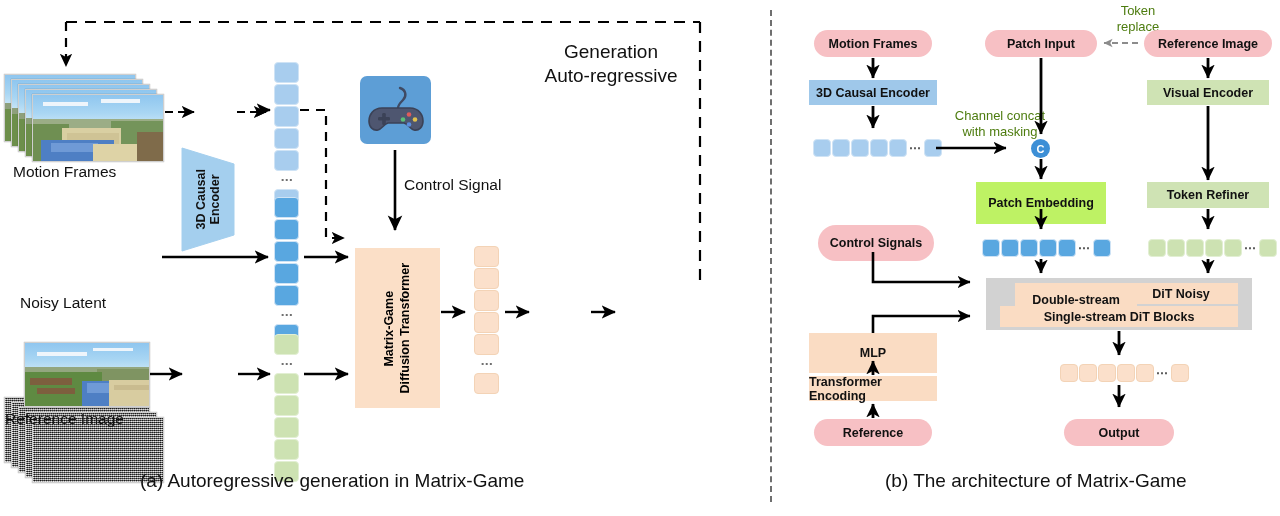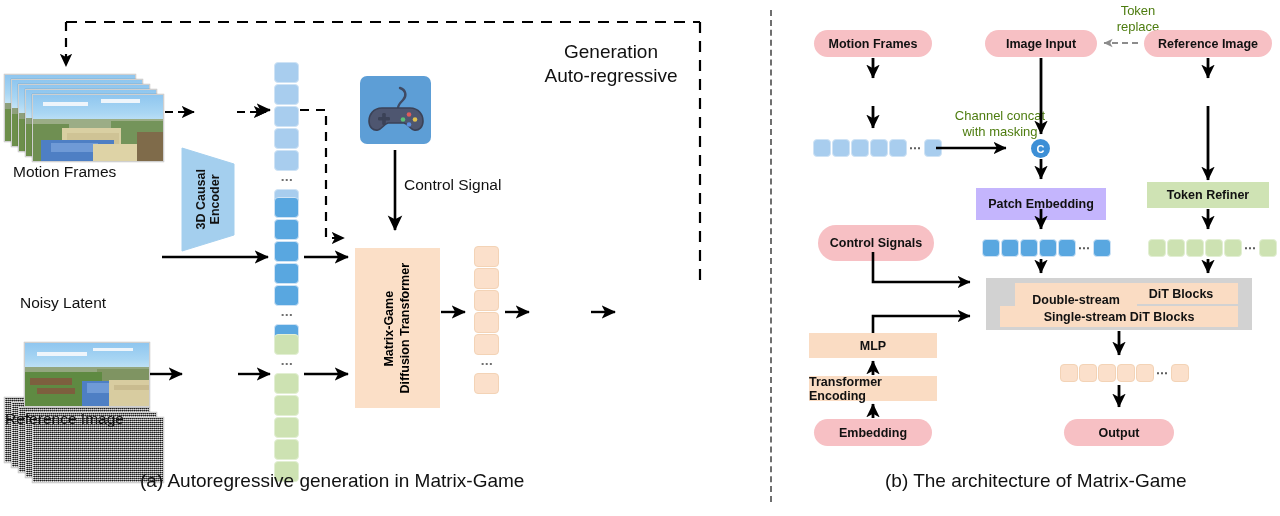--- a/index.html
+++ b/index.html
@@ -300,20 +300,21 @@
 
   <div class="abs cap" style="left:140px;top:470px">(a) Autoregressive generation in Matrix-Game</div>
 
   <div class="abs divider" style="left:770px;top:10px"></div>
 
   <div class="abs pill" style="left:814px;top:30px;width:118px;height:27px;background:#f7c0c4">Motion Frames</div>
   <svg class="abs" style="left:864px;top:58px;width:18px;height:28px">
     <path d="M9,0 L9,20" stroke="#000" stroke-width="2.8" fill="none" marker-end="url(#ahs)"></path>
   </svg>
 
+  <div class="abs box" style="left:809px;top:80px;width:128px;height:25px;background:#9fc8ea">3D Causal Encoder</div>
   <svg class="abs" style="left:864px;top:106px;width:18px;height:30px">
     <path d="M9,0 L9,22" stroke="#000" stroke-width="2.8" fill="none" marker-end="url(#ahs)"></path>
   </svg>
 
   <div class="abs" style="left:813px;top:139px;display:flex;align-items:center;gap:1px">
     <div class="tok" style="width:18px;height:18px;background:#a8cdee;border:1.4px solid #cfe3f5"></div>
     <div class="tok" style="width:18px;height:18px;background:#a8cdee;border:1.4px solid #cfe3f5"></div>
     <div class="tok" style="width:18px;height:18px;background:#a8cdee;border:1.4px solid #cfe3f5"></div>
     <div class="tok" style="width:18px;height:18px;background:#a8cdee;border:1.4px solid #cfe3f5"></div>
     <div class="tok" style="width:18px;height:18px;background:#a8cdee;border:1.4px solid #cfe3f5"></div>
@@ -322,21 +323,21 @@
   </div>
 
   <div class="abs lbl-b" style="left:940px;top:108px;width:120px;text-align:center;font-size:13px;font-weight:normal;line-height:1.25">
     <div>Channel concat</div>
     <div>with masking</div>
   </div>
   <svg class="abs" style="left:936px;top:141px;width:86px;height:14px">
     <path d="M0,7 L70,7" stroke="#000" stroke-width="2.6" fill="none" marker-end="url(#ahs)"></path>
   </svg>
 
-  <div class="abs pill" style="left:985px;top:30px;width:112px;height:27px;background:#f7c0c4">Image Input</div>
+  <div class="abs pill" style="left:985px;top:30px;width:112px;height:27px;background:#f7c0c4">Patch Input</div>
   <svg class="abs" style="left:1032px;top:58px;width:18px;height:86px">
     <path d="M9,0 L9,76" stroke="#000" stroke-width="2.8" fill="none" marker-end="url(#ahs)"></path>
   </svg>
 
   <div class="abs concat" style="left:1031px;top:139px;width:19px;height:19px;background:#3d8fd6">C</div>
   <svg class="abs" style="left:1032px;top:159px;width:18px;height:28px">
     <path d="M9,0 L9,20" stroke="#000" stroke-width="2.8" fill="none" marker-end="url(#ahs)"></path>
   </svg>
 
   <div class="abs lbl-b" style="left:1093px;top:3px;width:90px;text-align:center;font-size:13px;font-weight:normal;line-height:1.2">
@@ -345,25 +346,26 @@
   </div>
   <svg class="abs" style="left:1098px;top:36px;width:44px;height:14px">
     <path d="M40,7 L6,7" stroke="#8c8c8c" stroke-width="1.8" fill="none" stroke-dasharray="6,4" marker-end="url(#ahg)"></path>
   </svg>
 
   <div class="abs pill" style="left:1144px;top:30px;width:128px;height:27px;background:#f7c0c4">Reference Image</div>
   <svg class="abs" style="left:1199px;top:58px;width:18px;height:28px">
     <path d="M9,0 L9,20" stroke="#000" stroke-width="2.8" fill="none" marker-end="url(#ahs)"></path>
   </svg>
 
+  <div class="abs box" style="left:1147px;top:80px;width:122px;height:25px;background:#cfe3b4">Visual Encoder</div>
   <svg class="abs" style="left:1199px;top:106px;width:18px;height:82px">
     <path d="M9,0 L9,74" stroke="#000" stroke-width="2.8" fill="none" marker-end="url(#ahs)"></path>
   </svg>
 
-  <div class="abs box" style="left:976px;top:188px;width:130px;height:32px;background:#c4b5fd">Patch Embedding</div>
+  <div class="abs box" style="left:976px;top:182px;width:130px;height:42px;background:#bef264">Patch Embedding</div>
   <svg class="abs" style="left:1032px;top:209px;width:18px;height:28px">
     <path d="M9,0 L9,20" stroke="#000" stroke-width="2.8" fill="none" marker-end="url(#ahs)"></path>
   </svg>
 
   <div class="abs box" style="left:1147px;top:182px;width:122px;height:26px;background:#cfe3b4">Token Refiner</div>
   <svg class="abs" style="left:1199px;top:209px;width:18px;height:28px">
     <path d="M9,0 L9,20" stroke="#000" stroke-width="2.8" fill="none" marker-end="url(#ahs)"></path>
   </svg>
 
   <div class="abs" style="left:982px;top:239px;display:flex;align-items:center;gap:1px">
@@ -398,32 +400,32 @@
   <svg class="abs" style="left:866px;top:252px;width:120px;height:42px">
     <path d="M7,0 L7,30 L104,30" stroke="#000" stroke-width="2.6" fill="none" marker-end="url(#ahs)"></path>
   </svg>
 
   <svg class="abs" style="left:866px;top:302px;width:120px;height:38px">
     <path d="M7,36 L7,14 L104,14" stroke="#000" stroke-width="2.6" fill="none" marker-end="url(#ahs)"></path>
   </svg>
 
   <div class="abs" style="left:986px;top:278px;width:266px;height:52px;background:#d2d2d2"></div>
   <div class="abs box" style="left:1015px;top:283px;width:122px;height:33px;background:#fadcc3">Double-stream</div>
-  <div class="abs box" style="left:1124px;top:283px;width:114px;height:21px;background:#fadcc3">DiT Blocks</div>
+  <div class="abs box" style="left:1124px;top:283px;width:114px;height:21px;background:#fadcc3">DiT Noisy</div>
   <div class="abs box" style="left:1000px;top:306px;width:238px;height:21px;background:#fadcc3">Single-stream DiT Blocks</div>
 
-  <div class="abs box" style="left:809px;top:333px;width:128px;height:25px;background:#fadcc3">MLP</div>
+  <div class="abs box" style="left:809px;top:333px;width:128px;height:40px;background:#fadcc3">MLP</div>
   <svg class="abs" style="left:864px;top:359px;width:18px;height:22px">
     <path d="M9,16 L9,2" stroke="#000" stroke-width="2.8" fill="none" marker-end="url(#ahs)"></path>
   </svg>
   <div class="abs box" style="left:809px;top:376px;width:128px;height:25px;background:#fadcc3">Transformer Encoding</div>
   <svg class="abs" style="left:864px;top:402px;width:18px;height:22px">
     <path d="M9,16 L9,2" stroke="#000" stroke-width="2.8" fill="none" marker-end="url(#ahs)"></path>
   </svg>
-  <div class="abs pill" style="left:814px;top:419px;width:118px;height:27px;background:#f7c0c4">Embedding</div>
+  <div class="abs pill" style="left:814px;top:419px;width:118px;height:27px;background:#f7c0c4">Reference</div>
 
   <svg class="abs" style="left:1110px;top:331px;width:18px;height:32px">
     <path d="M9,0 L9,24" stroke="#000" stroke-width="2.8" fill="none" marker-end="url(#ahs)"></path>
   </svg>
 
   <div class="abs" style="left:1060px;top:364px;display:flex;align-items:center;gap:1px">
     <div class="tok" style="width:18px;height:18px;background:#fbe0cb;border:1.4px solid #f3d3b6"></div>
     <div class="tok" style="width:18px;height:18px;background:#fbe0cb;border:1.4px solid #f3d3b6"></div>
     <div class="tok" style="width:18px;height:18px;background:#fbe0cb;border:1.4px solid #f3d3b6"></div>
     <div class="tok" style="width:18px;height:18px;background:#fbe0cb;border:1.4px solid #f3d3b6"></div>

